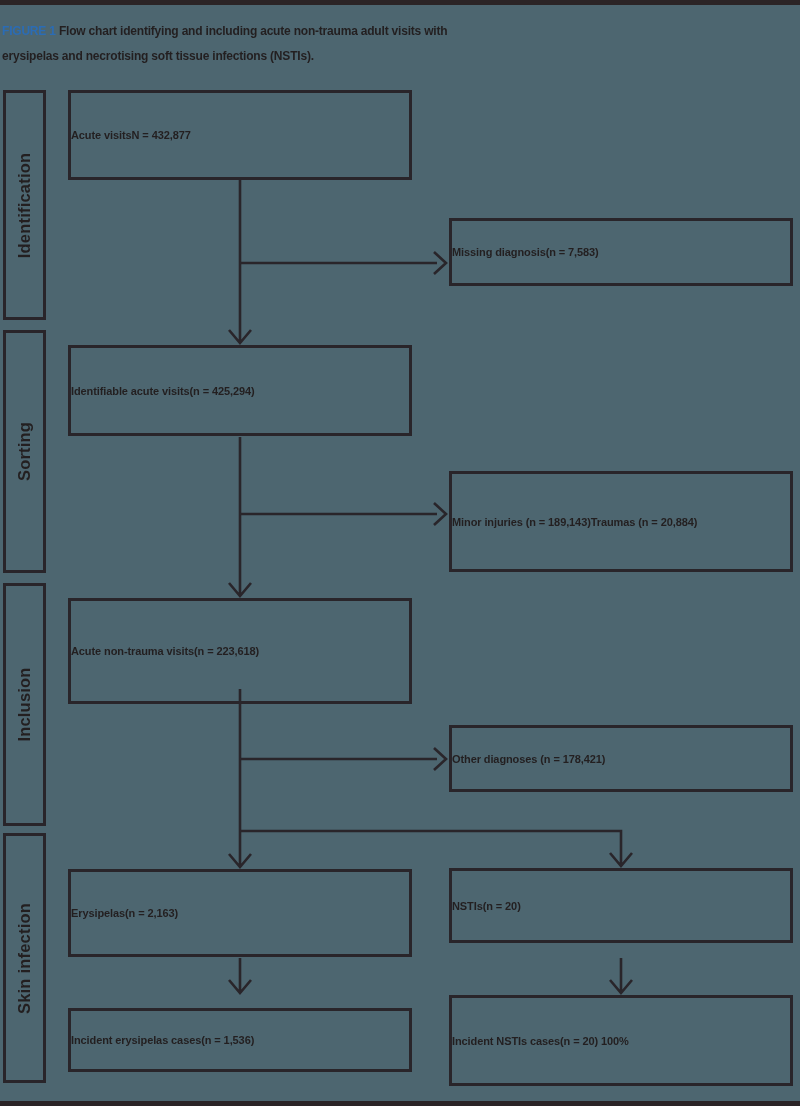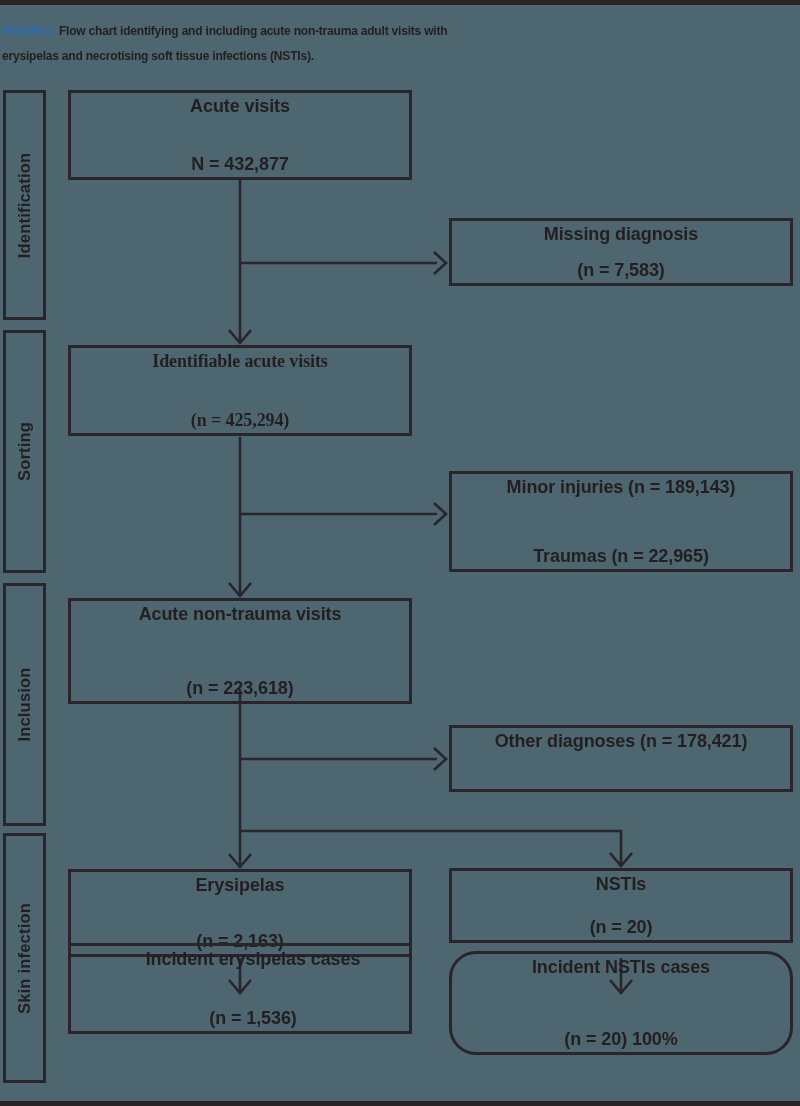--- a/index.html
+++ b/index.html
@@ -36,24 +36,24 @@
     overflow:visible;
   }
   .stage span{
     transform:rotate(-90deg);
     white-space:nowrap;
     font-weight:bold;font-size:16.5px;letter-spacing:0.2px;
   }
   .box{
     position:absolute;
     border:3px solid var(--line);
-    display:flex;flex-direction:column;
-    align-items:center;justify-content:space-between;
+    display:flex;flex-direction:row;
+    align-items:center;justify-content:flex-start;
     text-align:center;
-    font-weight:bold;font-size:18px;line-height:26px;
+    font-weight:bold;font-size:11px;line-height:26px;
     letter-spacing:-0.1px;
   }
   .col-l{left:68px;width:344px;}
   .col-r{left:449px;width:344px;}
   svg.connectors{
     position:absolute;left:0;top:0;
     pointer-events:none;
   }
   svg.connectors path{
     fill:none;stroke:var(--line);stroke-width:2.6;
@@ -92,48 +92,48 @@
   <path d="M240,759 H437 M434,748 L446,759 L434,770"></path>
   <path d="M240,831 H621 V864 M610,853 L621,866 L632,853"></path>
   <path d="M240,958 V991 M229,980 L240,993 L251,980"></path>
   <path d="M621,958 V991 M610,980 L621,993 L632,980"></path>
 </svg>
 
 <div class="box col-l" style="top:90px;height:90px;">
   <div>Acute visits</div>
   <div>N = 432,877</div>
 </div>
-<div class="box col-l" style="top:345px;height:91px;font-family:Liberation Serif, serif;">
+<div class="box col-l" style="top:345px;height:91px;">
   <div>Identifiable acute visits</div>
   <div>(n = 425,294)</div>
 </div>
 <div class="box col-l" style="top:598px;height:106px;">
   <div>Acute non-trauma visits</div>
   <div>(n = 223,618)</div>
 </div>
 <div class="box col-l" style="top:869px;height:88px;">
   <div>Erysipelas</div>
   <div>(n = 2,163)</div>
 </div>
-<div class="box col-l" style="top:943px;height:91px;padding-left:26px;">
+<div class="box col-l" style="top:1008px;height:64px;">
   <div>Incident erysipelas cases</div>
   <div>(n = 1,536)</div>
 </div>
 
 <div class="box col-r" style="top:218px;height:68px;">
   <div>Missing diagnosis</div>
   <div>(n = 7,583)</div>
 </div>
 <div class="box col-r" style="top:471px;height:101px;">
   <div>Minor injuries (n = 189,143)</div>
-  <div>Traumas (n = 22,965)</div>
+  <div>Traumas (n = 20,884)</div>
 </div>
 <div class="box col-r" style="top:725px;height:67px;">
   <div>Other diagnoses (n = 178,421)</div>
 </div>
 <div class="box col-r" style="top:868px;height:75px;">
   <div>NSTIs</div>
   <div>(n = 20)</div>
 </div>
-<div class="box col-r" style="top:951px;height:104px;border-radius:27px;">
+<div class="box col-r" style="top:995px;height:91px;">
   <div>Incident NSTIs cases</div>
   <div>(n = 20) 100%</div>
 </div>
 
 </body></html>

